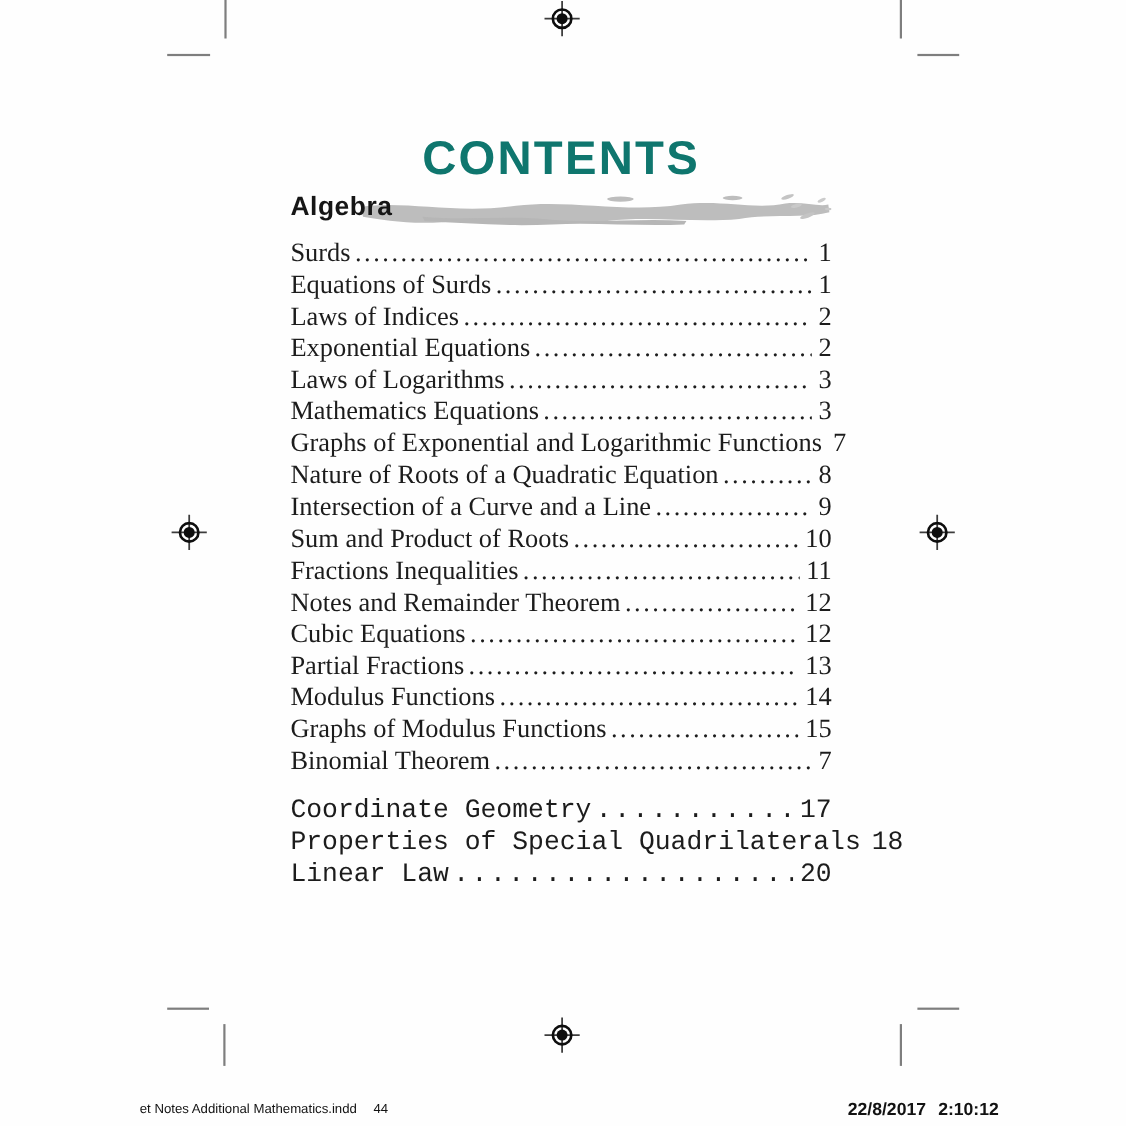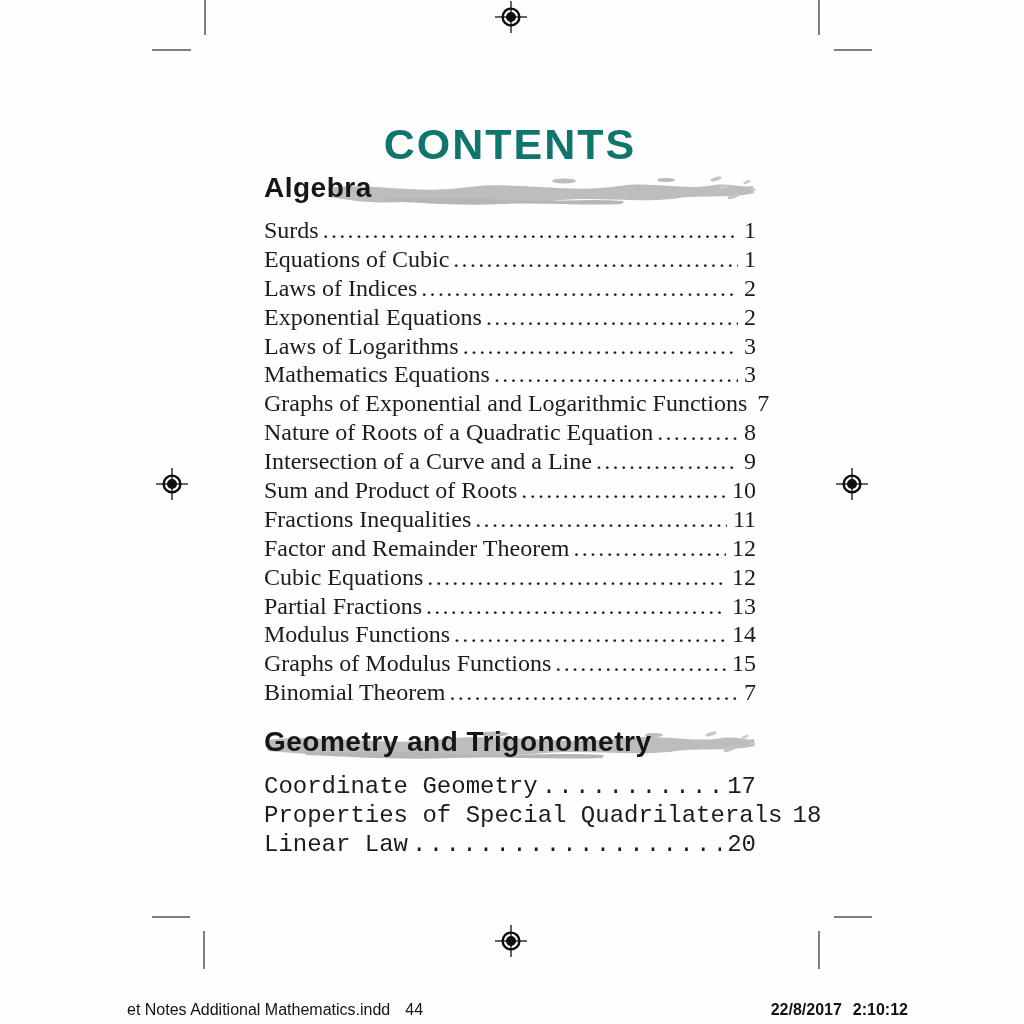--- a/index.html
+++ b/index.html
@@ -16,40 +16,40 @@
   .page-title{
     position:absolute;left:264px;top:99px;width:492px;
     font-family:"Liberation Sans", sans-serif;
     font-weight:bold;font-size:43px;line-height:46px;
     letter-spacing:2px;text-align:center;color:#0f766e;margin-top:22px;
   }
   .content{position:absolute;left:264px;top:172px;width:492px;}
   .sec-head{
     position:relative;height:34px;margin:0;
     font-family:"Liberation Sans", sans-serif;
-    font-weight:bold;font-size:28px;line-height:32px;
+    font-weight:bold;font-size:24px;line-height:32px;
     color:#161616;letter-spacing:.5px;
   }
   .sec-head .txt{position:relative;z-index:2;}
   .sec-head svg{position:absolute;left:0;top:0;z-index:1;}
   .toc{margin:0;padding:0;}
   .toc-algebra{margin-top:10px;margin-bottom:16px;}
   .toc-geom{margin-top:12px;font-family:Liberation Mono, monospace;}
   .row{display:flex;align-items:center;height:28.9px;font-size:24px;}
   .row .t{white-space:nowrap;}
   .row .dots{
     flex:1;overflow:hidden;white-space:nowrap;
     letter-spacing:2.3px;margin-left:4px;color:#1c1c1c;
   }
   .row .p{margin-left:6px;white-space:nowrap;}
   .geom-head{margin-top:19px;}
   
   .footer-left{
     position:absolute;left:127px;top:1001px;
-    font-family:"Liberation Sans", sans-serif;font-size:16px;color:#121212;
+    font-family:"Liberation Sans", sans-serif;font-size:12px;color:#121212;
     white-space:nowrap;
   }
   .footer-left .pg{margin-left:15px;}
   .footer-right{
     position:absolute;right:116px;top:1001px;
     font-family:"Liberation Sans", sans-serif;font-size:16px;color:#121212;
     white-space:nowrap;
     font-weight:bold;
   }
   .footer-right .time{margin-left:11px;}
@@ -112,21 +112,21 @@
     <span class="txt">Algebra</span>
   </div>
 
   <div class="toc toc-algebra">
       <div class="row">
         <span class="t">Surds</span>
         <span class="dots">........................................................................................................................</span>
         <span class="p">1</span>
       </div>
       <div class="row">
-        <span class="t">Equations of Cubic</span>
+        <span class="t">Equations of Surds</span>
         <span class="dots">........................................................................................................................</span>
         <span class="p">1</span>
       </div>
       <div class="row">
         <span class="t">Laws of Indices</span>
         <span class="dots">........................................................................................................................</span>
         <span class="p">2</span>
       </div>
       <div class="row">
         <span class="t">Exponential Equations</span>
@@ -162,21 +162,21 @@
         <span class="t">Sum and Product of Roots</span>
         <span class="dots">........................................................................................................................</span>
         <span class="p">10</span>
       </div>
       <div class="row">
         <span class="t">Fractions Inequalities</span>
         <span class="dots">........................................................................................................................</span>
         <span class="p">11</span>
       </div>
       <div class="row">
-        <span class="t">Factor and Remainder Theorem</span>
+        <span class="t">Notes and Remainder Theorem</span>
         <span class="dots">........................................................................................................................</span>
         <span class="p">12</span>
       </div>
       <div class="row">
         <span class="t">Cubic Equations</span>
         <span class="dots">........................................................................................................................</span>
         <span class="p">12</span>
       </div>
       <div class="row">
         <span class="t">Partial Fractions</span>
@@ -193,33 +193,20 @@
         <span class="dots">........................................................................................................................</span>
         <span class="p">15</span>
       </div>
       <div class="row">
         <span class="t">Binomial Theorem</span>
         <span class="dots">........................................................................................................................</span>
         <span class="p">7</span>
       </div>
     </div>
 
-  <div class="sec-head geom-head">
-    <svg width="492" height="34" viewBox="0 0 492 34">
-      <path fill="#bdbdbd" d="M2,14 C60,8 120,21 180,13 C240,7 300,20 360,12 C400,8 430,17 458,12 C472,10 483,15 490,13 L491,20 C465,26 435,21 405,26 C360,30 315,23 270,28 C215,32 160,25 105,29 C70,31 35,27 4,25 Z"></path>
-      <path fill="#b6b6b6" d="M40,25 C90,29 140,23 190,28 C240,31 290,26 340,29 L338,32 C288,34 238,30 188,32 C138,34 88,31 42,29 Z"></path>
-      <ellipse fill="#bdbdbd" cx="230" cy="8" rx="14" ry="2.4"></ellipse>
-      <ellipse fill="#bdbdbd" cx="390" cy="9" rx="9" ry="2"></ellipse>
-      <ellipse fill="#c4c4c4" cx="447" cy="8" rx="6" ry="1.8" transform="rotate(-18 447 8)"></ellipse>
-      <ellipse fill="#c4c4c4" cx="466" cy="23" rx="7" ry="2" transform="rotate(-20 466 23)"></ellipse>
-      <ellipse fill="#cccccc" cx="481" cy="11" rx="4" ry="1.5" transform="rotate(-25 481 11)"></ellipse>
-      <ellipse fill="#c9c9c9" cx="488" cy="18" rx="3" ry="1.2"></ellipse>
-    </svg>
-    <span class="txt">Geometry and Trigonometry</span>
-  </div>
 
   <div class="toc toc-geom">
       <div class="row">
         <span class="t">Coordinate Geometry</span>
         <span class="dots">........................................................................................................................</span>
         <span class="p">17</span>
       </div>
       <div class="row">
         <span class="t">Properties of Special Quadrilaterals</span>
         <span class="dots">........................................................................................................................</span>

